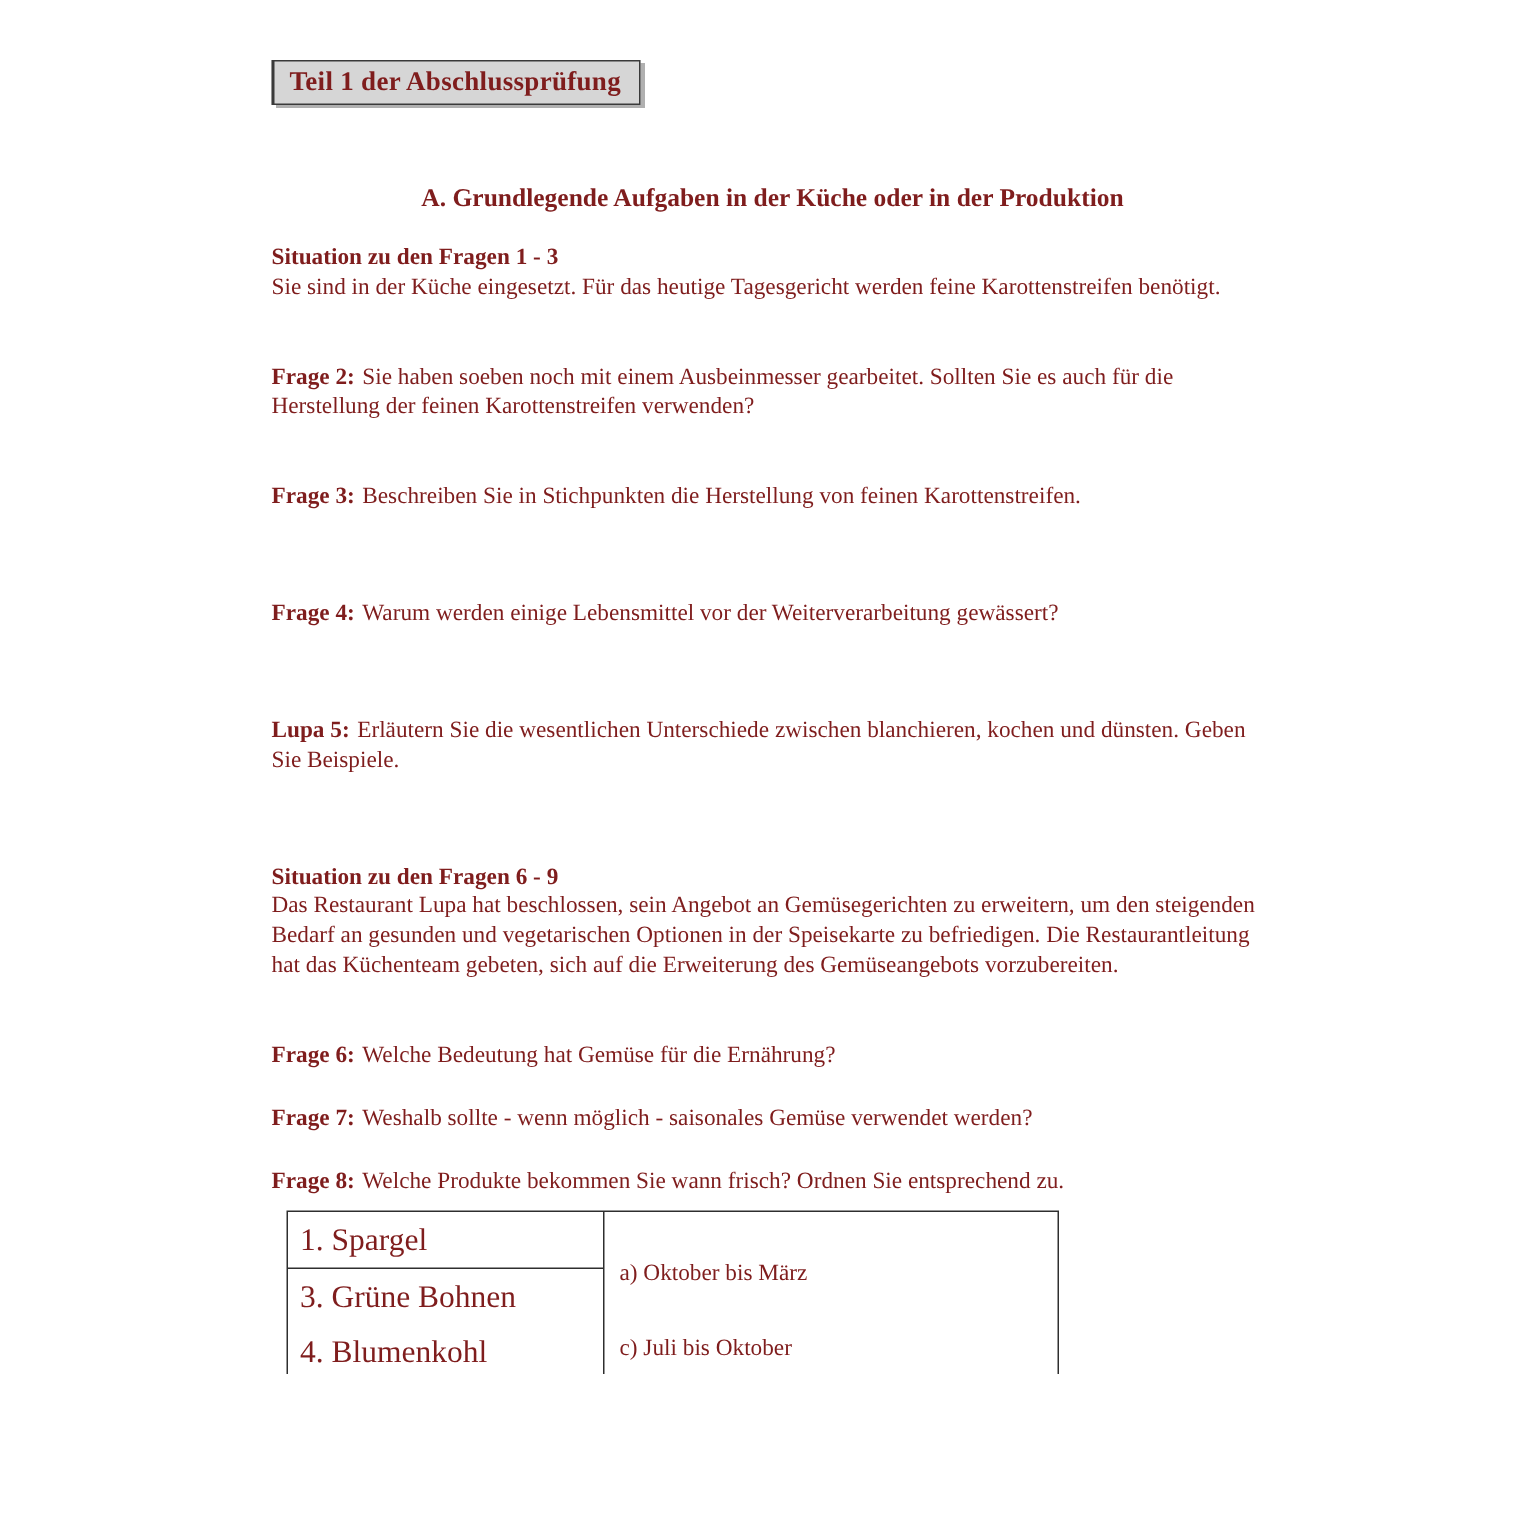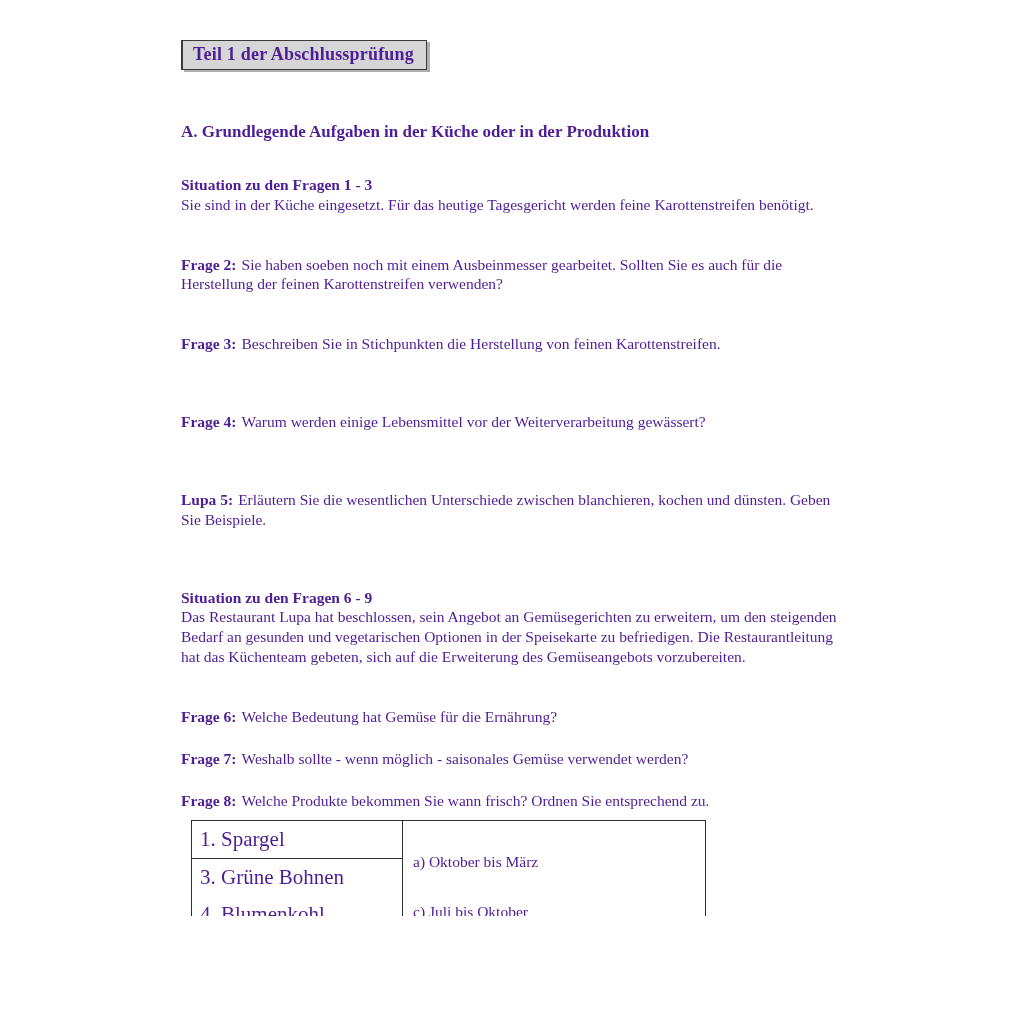--- a/index.html
+++ b/index.html
@@ -6,21 +6,21 @@
     margin: 0;
     padding: 0;
     background: #ffffff;
   }
   .page {
     position: relative;
     width: 1024px;
     height: 916px;
     background: #ffffff;
     font-family: "Liberation Serif", "DejaVu Serif", serif;
-    color: #4c1d95;
+    color: #7f1d1d;
     box-sizing: border-box;
     overflow: hidden;
   }
   .content {
     position: absolute;
     left: 181px;
     top: 0;
     width: 668px;
   }
   .banner {
@@ -32,30 +32,31 @@
     box-shadow: 3px 2px 0 #b0b0b0;
     padding: 3px 12px 4px 10px;
     font-size: 18px;
     font-weight: bold;
     letter-spacing: 0.2px;
   }
   .section-heading {
     margin: 52px 0 0 0;
     font-size: 17px;
     font-weight: bold;
+    text-align: center;
   }
   p {
     margin: 0;
     font-size: 15.5px;
     line-height: 1.28;
   }
   .sit-heading {
     font-weight: bold;
   }
-  .block-sit1 { margin-top: 33px; }
+  .block-sit1 { margin-top: 20px; }
   .q { margin-top: 0; }
   .q strong { margin-right: 5px; }
   .mt-std  { margin-top: 22px; }
   .mt-med  { margin-top: 40px; }
   .mt-big  { margin-top: 58px; }
   .match-table {
     margin-top: 10px;
     margin-left: 10px;
     width: 515px;
     border: 1px solid #2e2e2e;

